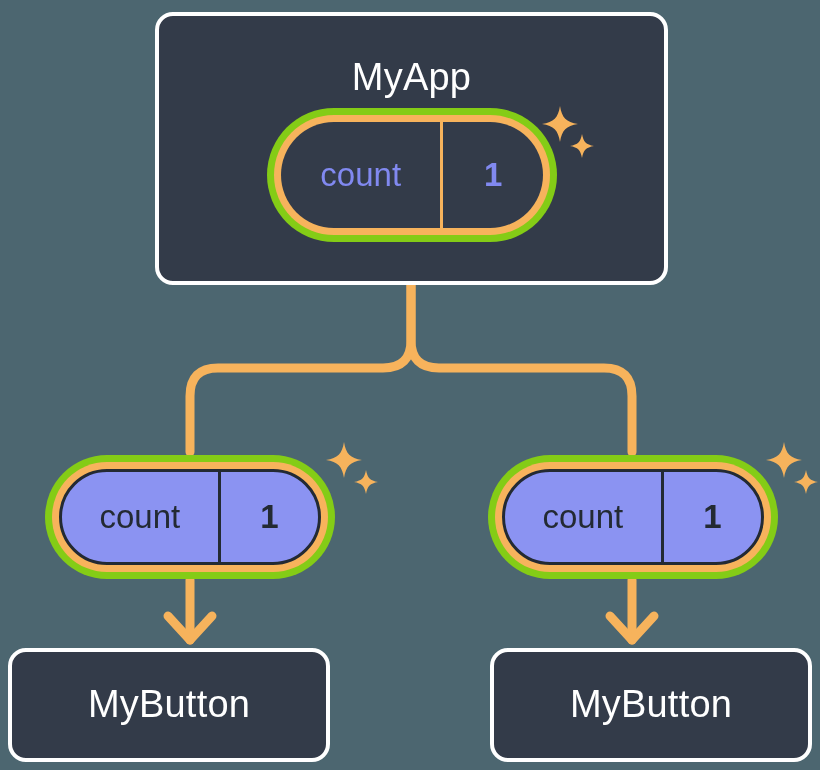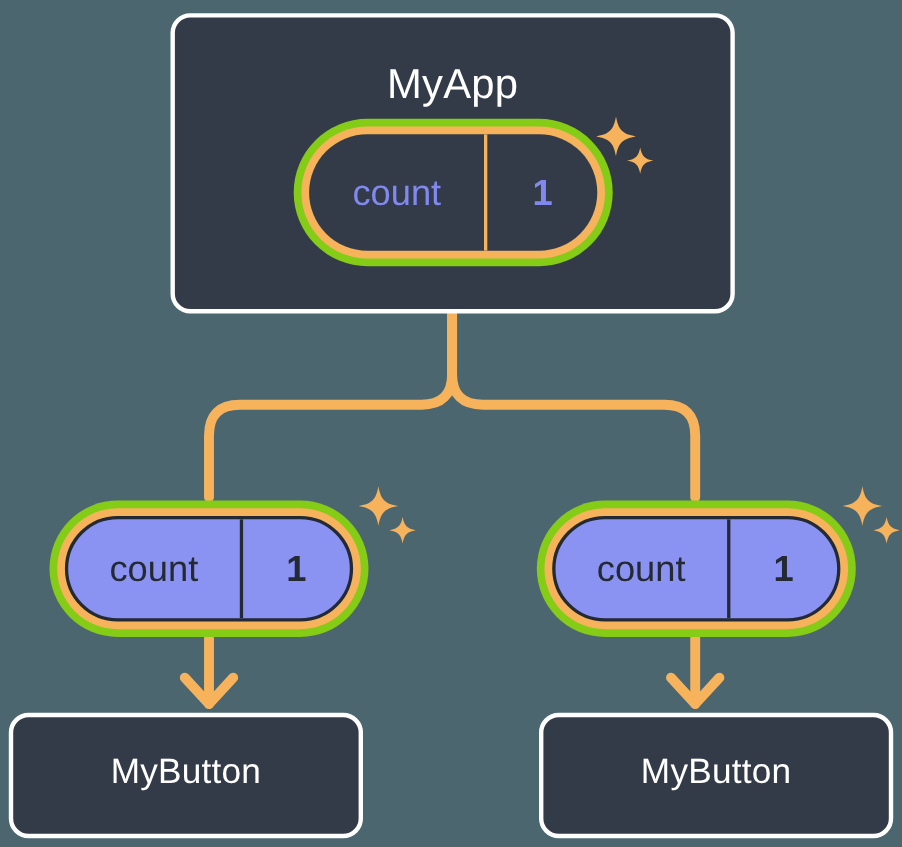--- a/index.html
+++ b/index.html
@@ -63,21 +63,21 @@
     height: 114px;
   }
   #box-mybutton-right {
     left: 490px;
     top: 648px;
     width: 322px;
     height: 114px;
   }
   .btn-title {
     top: 31px;
-    font-size: 32px;
+    font-size: 38px;
   }
 
   
   .state-pill {
     position: absolute;
     box-sizing: border-box;
     border-radius: 999px;
     background: #84cc16;          
     padding: 7px;                 
     display: flex;

